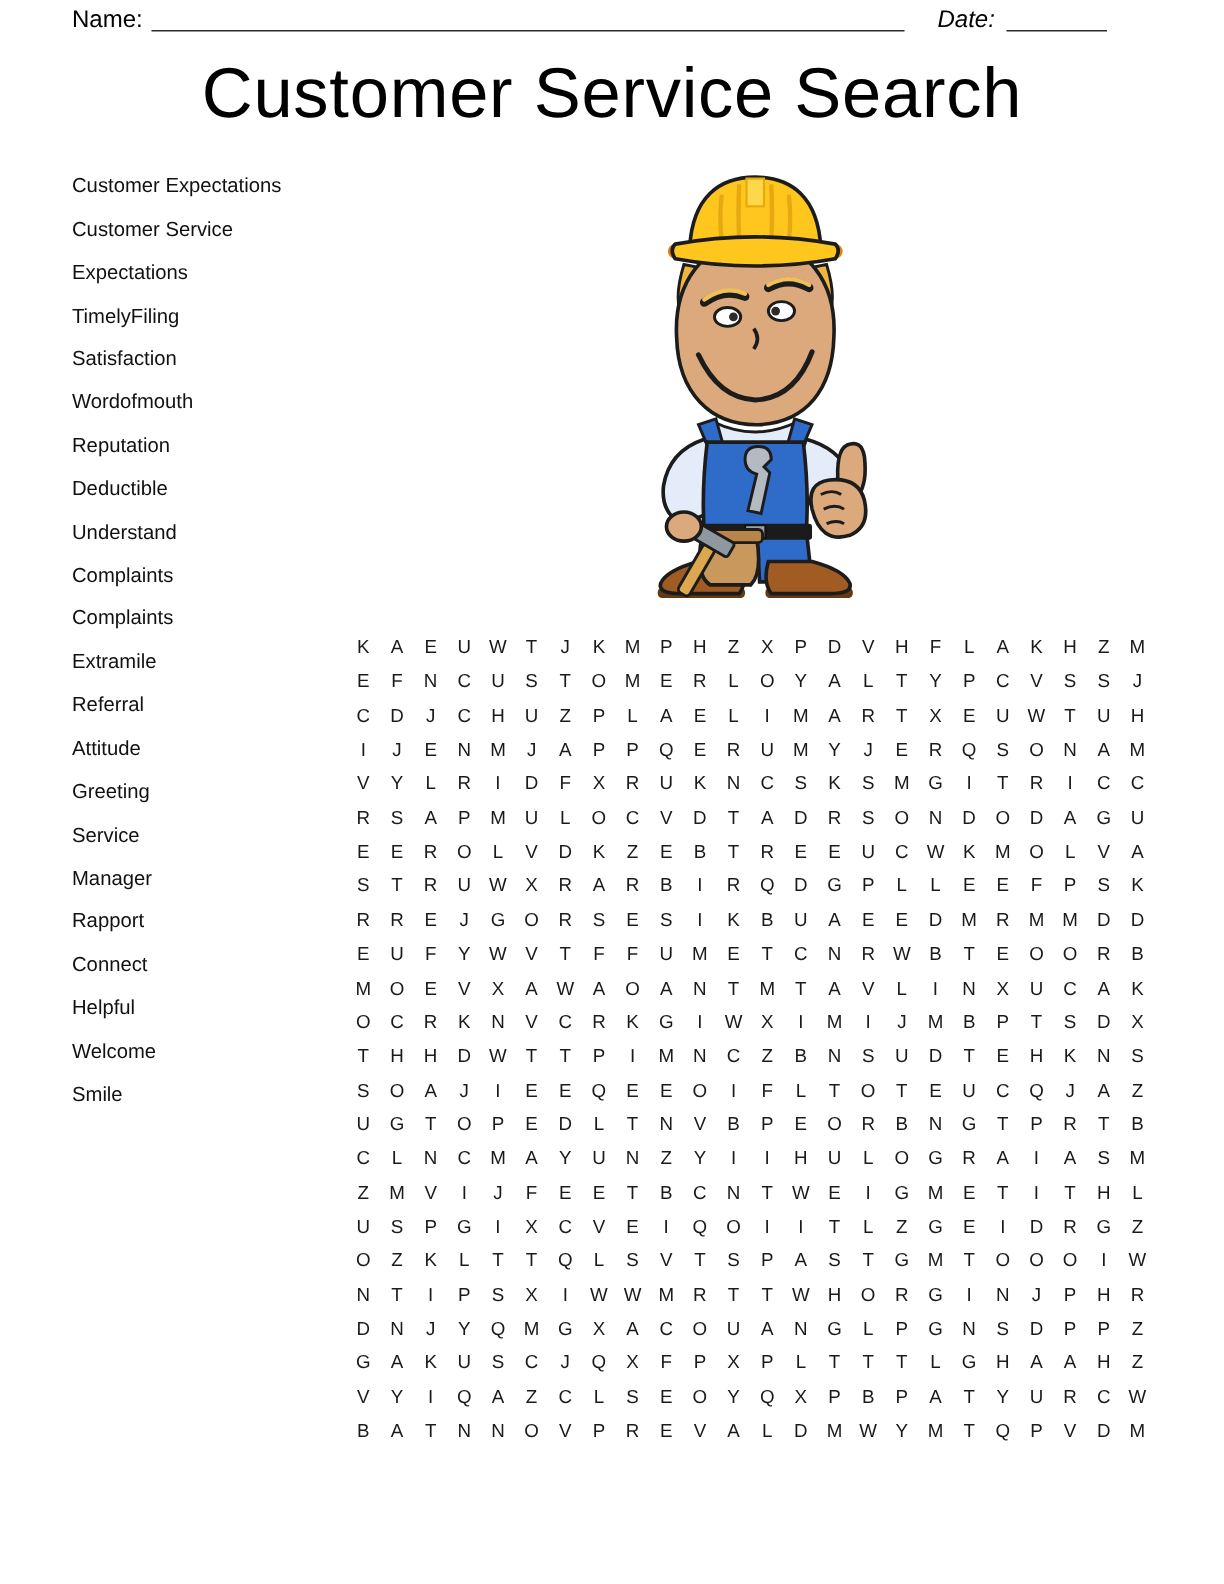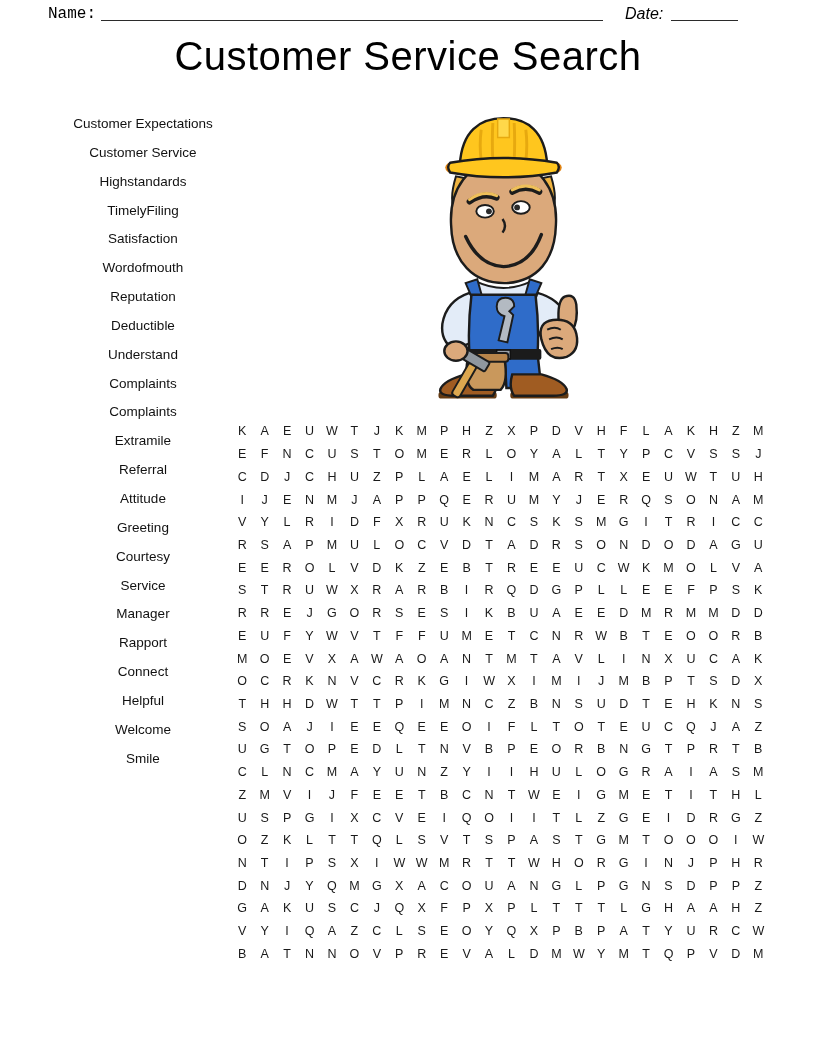--- a/index.html
+++ b/index.html
@@ -3,31 +3,31 @@
 <meta charset="utf-8">
 <style>
   * { margin:0; padding:0; box-sizing:border-box; }
   html,body { width:816px; height:1056px; background:#fff; overflow:hidden;
               font-family:"Liberation Sans", sans-serif; color:#111; }
   .page { position:relative; width:816px; height:1056px; }
 
   
   .hdr-label { position:absolute; top:5px; font-size:16px; color:#000; }
   .hdr-line  { position:absolute; top:0; height:21px; border-bottom:1.6px solid #2b2b2b; }
-  #name-label { left:48px;font-family:Liberation Mono, monospace; }
+  #name-label { left:48px; }
   #name-line  { left:101px; width:502px; }
   #date-label { left:625px;font-style:italic; }
   #date-line  { left:671px; width:67px; }
 
   
   .title { position:absolute; top:34px; left:0; width:816px; text-align:center;
-           font-size:40px; font-weight:400; letter-spacing:0.5px; color:#000; }
+           font-size:47px; font-weight:400; letter-spacing:0.5px; color:#000; }
 
   
-  .word-list { position:absolute; left:48px; top:110px; width:190px;text-align:center; }
+  .word-list { position:absolute; left:48px; top:110px; width:190px; }
   .word { height:28.85px; line-height:28.85px; font-size:13.5px; color:#111;
           white-space:nowrap; }
 
   
   .grid { position:absolute; left:231px; top:420px;
           display:grid; grid-template-columns:repeat(24, 22.45px);
           grid-auto-rows:22.72px; }
   .cell { display:flex; align-items:center; justify-content:center;
           font-size:12.5px; color:#1a1a1a; }
 
@@ -42,34 +42,33 @@
   <span class="hdr-label" id="name-label">Name:</span>
   <div class="hdr-line" id="name-line"></div>
   <span class="hdr-label" id="date-label">Date:</span>
   <div class="hdr-line" id="date-line"></div>
 
   <div class="title">Customer Service Search</div>
 
   <div class="word-list">
       <div class="word">Customer Expectations</div>
       <div class="word">Customer Service</div>
-      <div class="word">Highstandards</div>
+      <div class="word">Expectations</div>
       <div class="word">TimelyFiling</div>
       <div class="word">Satisfaction</div>
       <div class="word">Wordofmouth</div>
       <div class="word">Reputation</div>
       <div class="word">Deductible</div>
       <div class="word">Understand</div>
       <div class="word">Complaints</div>
       <div class="word">Complaints</div>
       <div class="word">Extramile</div>
       <div class="word">Referral</div>
       <div class="word">Attitude</div>
       <div class="word">Greeting</div>
-      <div class="word">Courtesy</div>
       <div class="word">Service</div>
       <div class="word">Manager</div>
       <div class="word">Rapport</div>
       <div class="word">Connect</div>
       <div class="word">Helpful</div>
       <div class="word">Welcome</div>
       <div class="word">Smile</div>
     </div>
 
   <svg class="worker" width="165" height="296" viewBox="0 0 170 300">

